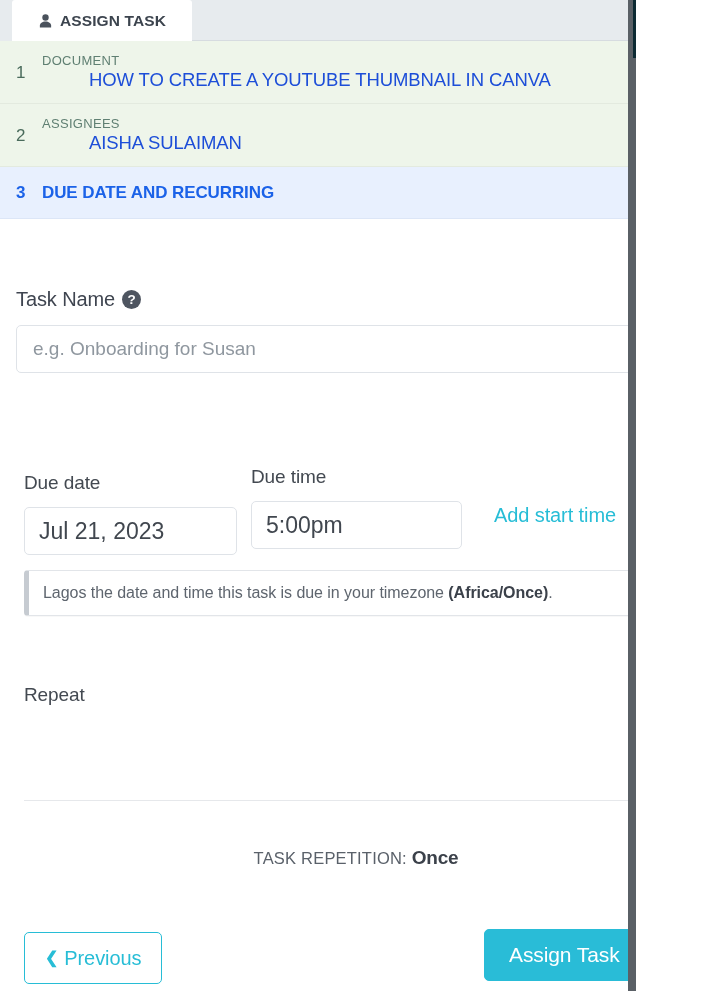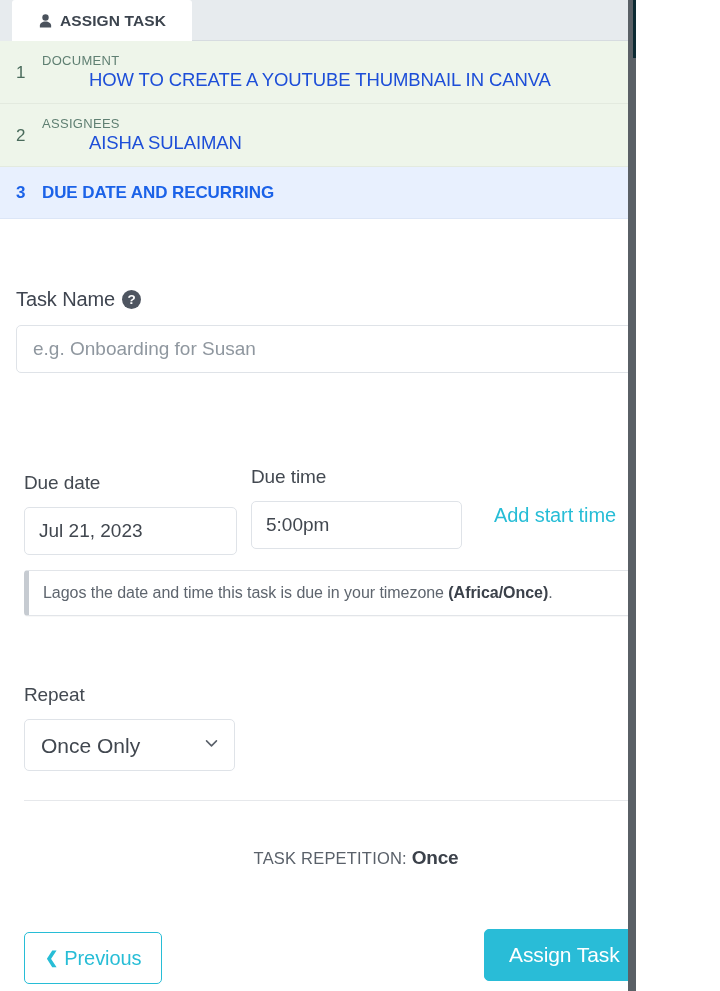--- a/index.html
+++ b/index.html
@@ -194,21 +194,21 @@
     letter-spacing: -0.1px;
   }
 
   .small-input {
     height: 48px;
     border: 1px solid #dfe3e8;
     border-radius: 5px;
     background: #ffffff;
     padding: 0 14px;
     font-family: "Liberation Sans", sans-serif;
-    font-size: 19px;
+    font-size: 23px;
     color: #41474f;
     outline: none;
   }
 
   .link-cyan {
     font-size: 20px;
     color: #27bdd6;
     text-decoration: none;
     cursor: pointer;
     letter-spacing: -0.1px;
@@ -420,30 +420,20 @@
     <a class="link-cyan" style="position:absolute; left:494px; top:504px;">Add start time</a>
 
     <div class="hint-box" style="position:absolute; left:24px; top:570px; width:664px;">
       <div class="hint-text">
         <span>Lagos the date and time this task is due in your timezone </span><b>(Africa/Once)</b><span>.</span>
       </div>
     </div>
 
     <div style="position:absolute; left:24px; top:684px;">
       <div class="field-sub-label">Repeat</div>
-      <div class="select-wrap" style="margin-top:13px;">
-        <select class="select-box">
-          <option>Once Only</option>
-        </select>
-        <span class="select-chevron">
-          <svg viewBox="0 0 24 24" width="17" height="17" fill="none" stroke="currentColor" stroke-width="2.2" stroke-linecap="round" stroke-linejoin="round">
-            <polyline points="5,9 12,16 19,9"></polyline>
-          </svg>
-        </span>
-      </div>
     </div>
 
     <div class="divider" style="position:absolute; left:24px; top:800px; width:664px;"></div>
 
     <div class="repetition-line" style="position:absolute; left:24px; top:847px; width:664px;">
       <span>TASK REPETITION:</span>
       <span class="rep-value">Once</span>
     </div>
 
     <button class="btn-prev" style="position:absolute; left:24px; top:932px;">

